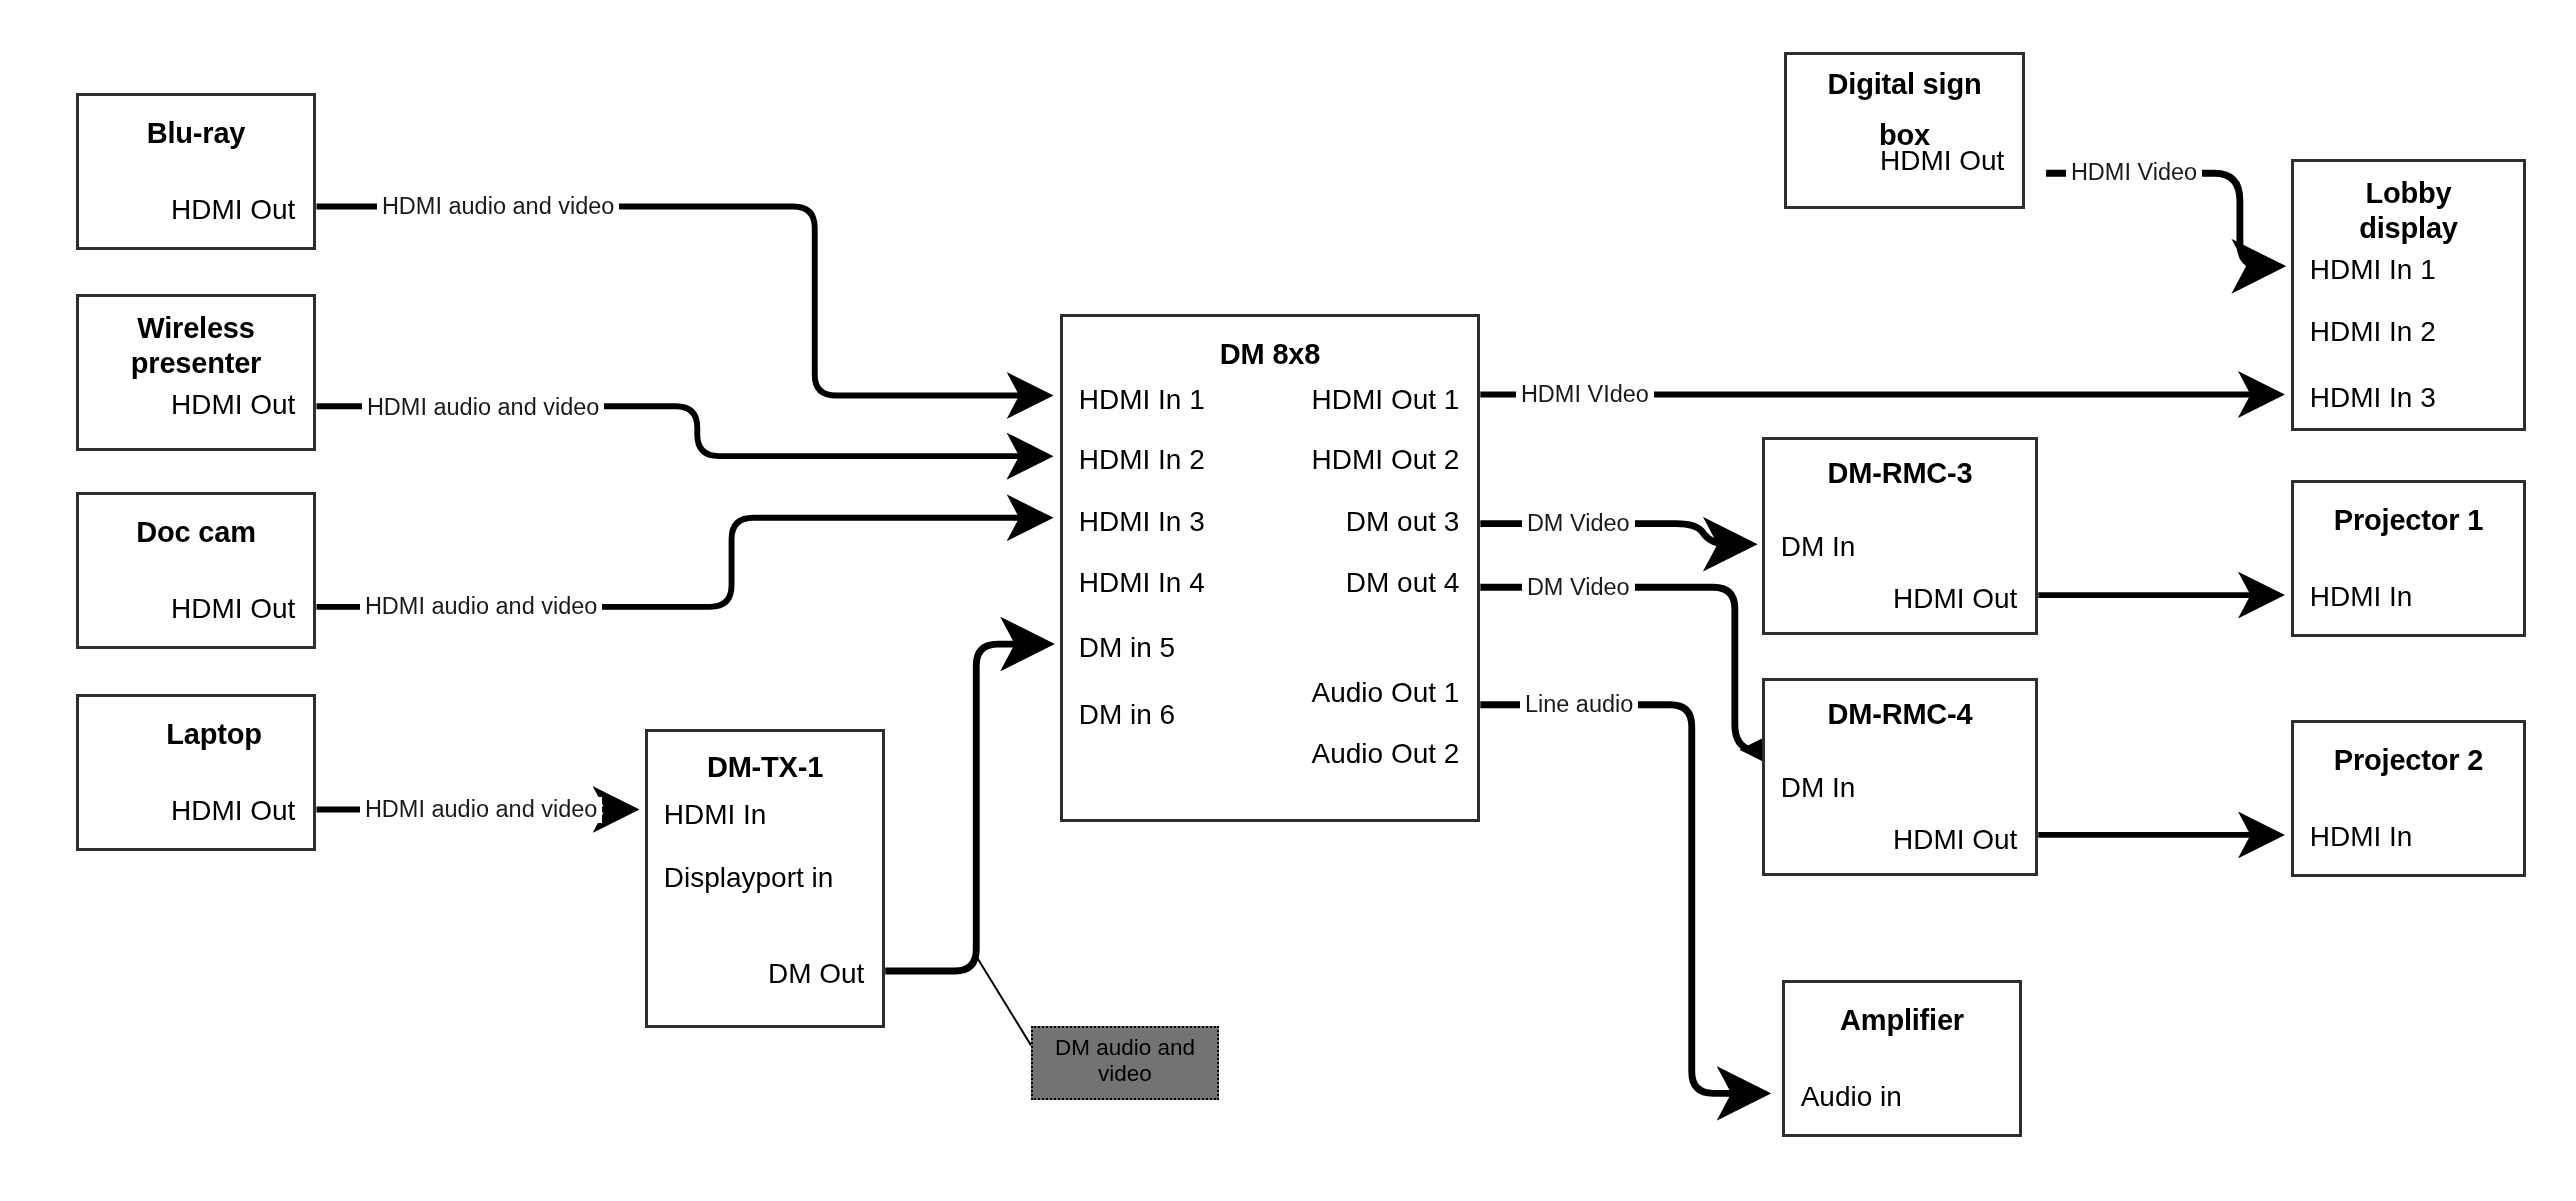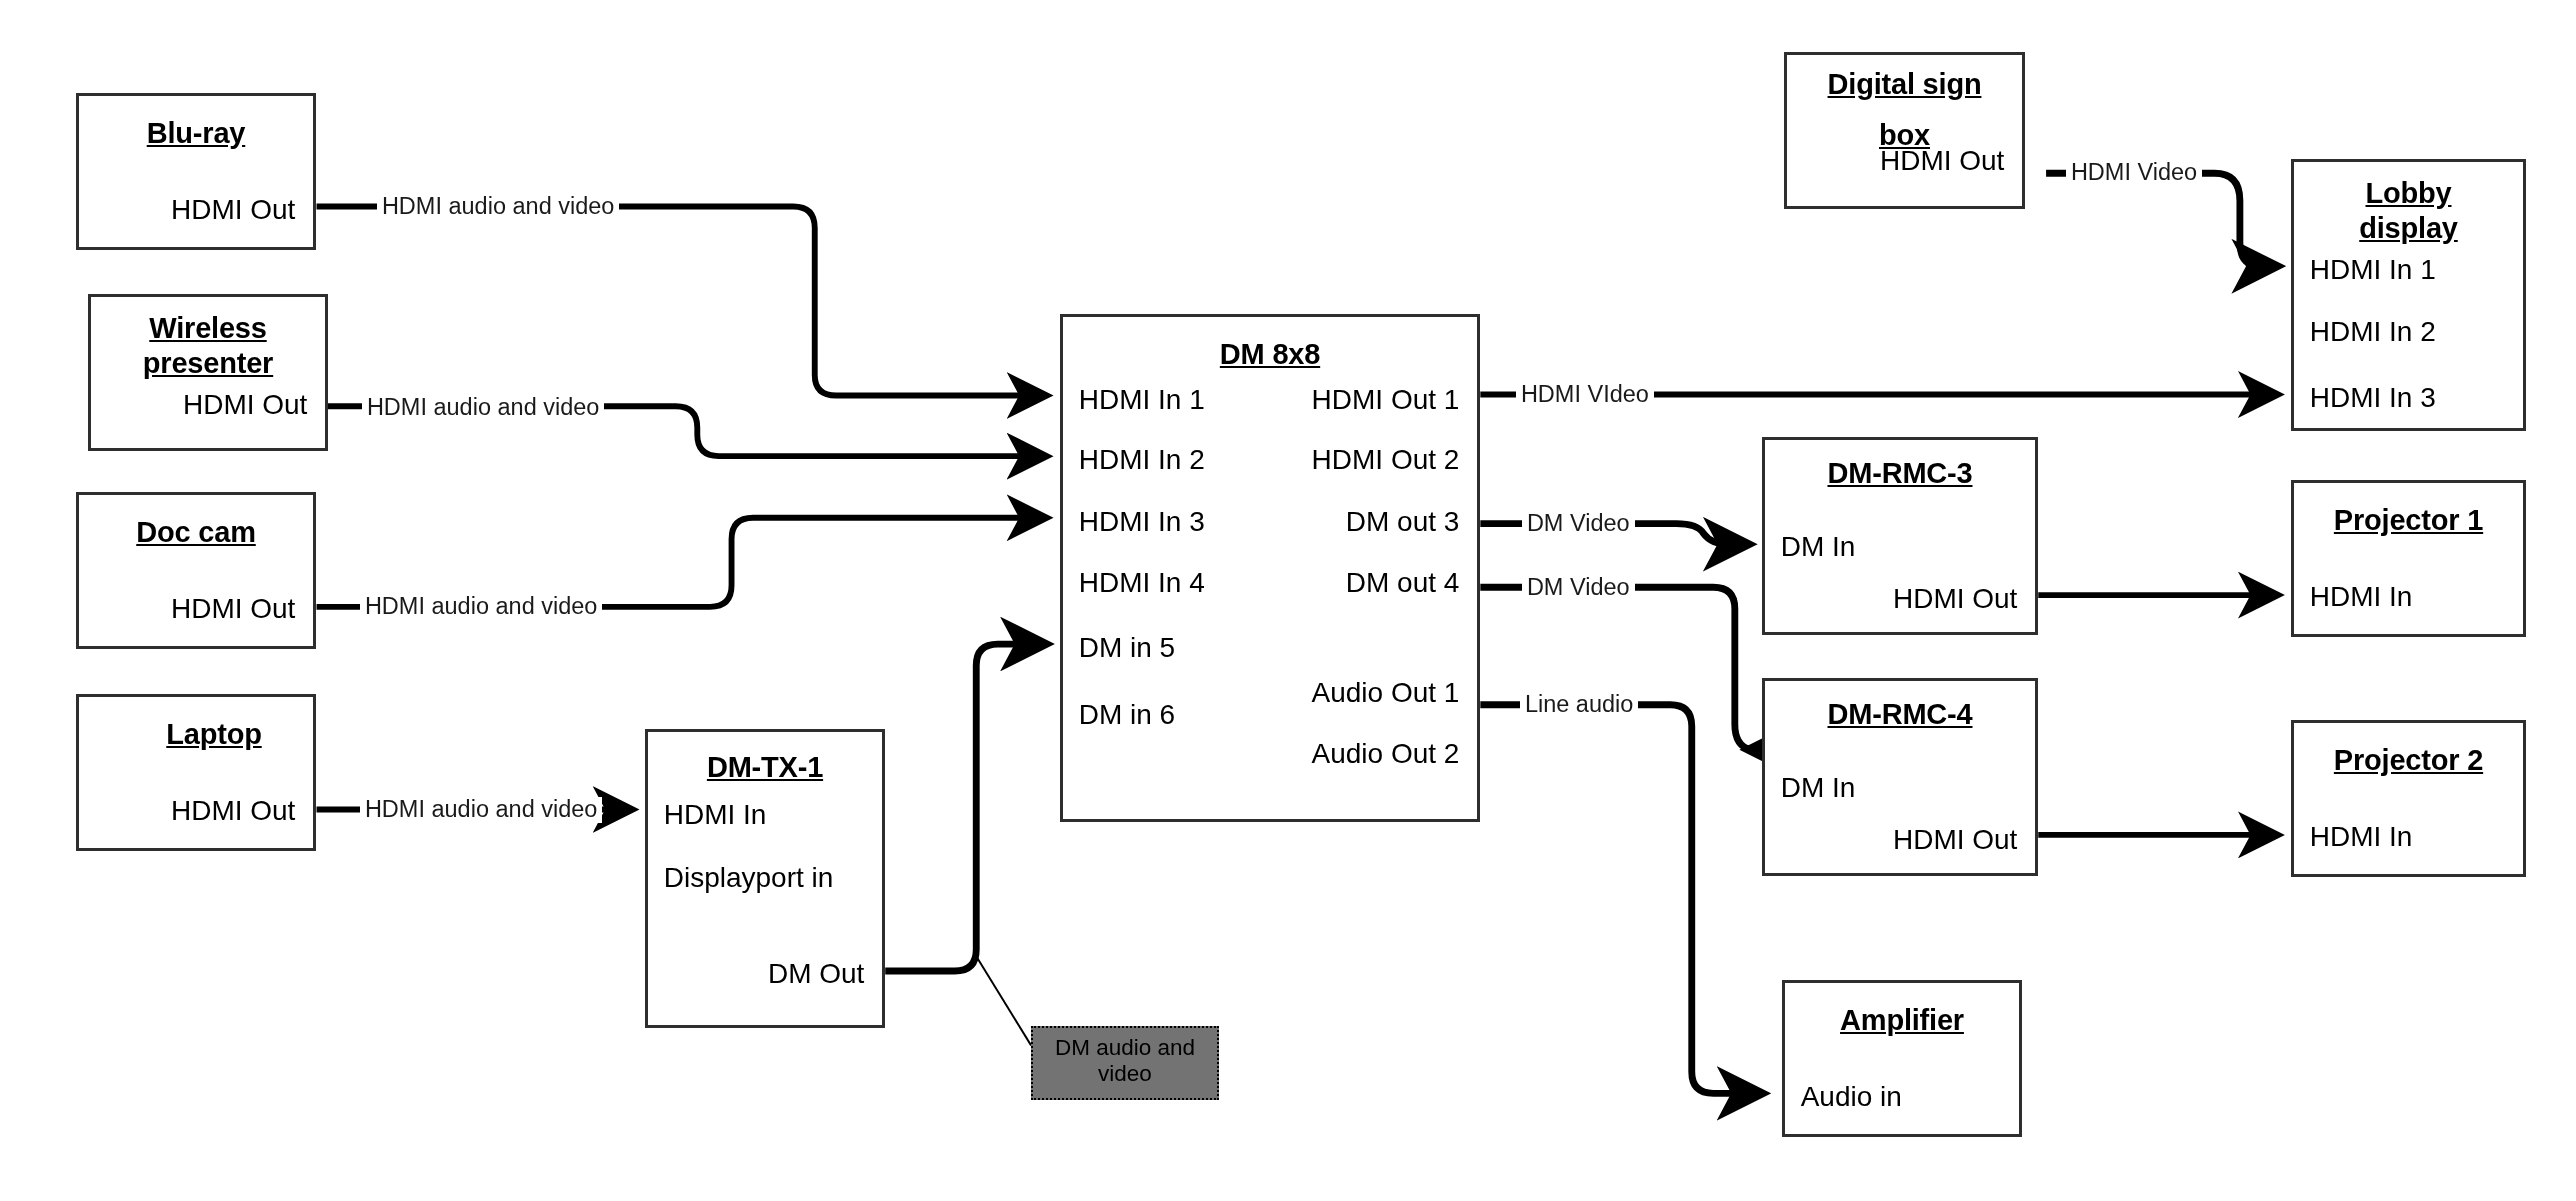--- a/index.html
+++ b/index.html
@@ -36,21 +36,20 @@
   }
   .node-title {
     position: absolute;
     left: 0;
     right: 0;
     text-align: center;
     font-weight: bold;
     font-size: 29px;
     line-height: 35px;
     letter-spacing: -0.2px;
-    text-decoration: underline;
   }
   .port {
     position: absolute;
     font-size: 28px;
     line-height: 31px;
     font-weight: normal;
     white-space: nowrap;
   }
   .port.left  { left: 15.7px; text-align: right; }
   .port.right { right: 17.6px; text-align: right; }
@@ -136,21 +135,21 @@
   <div class="note-box" style="left:1031px; top:1026px; width:188px; height:74px;">
     <div>DM audio and</div>
     <div>video</div>
   </div>
 
   <div class="node" style="left:76px; top:93px; width:240px; height:157px;">
     <div class="node-title" style="top:19.6px;">Blu-ray</div>
     <div class="port right" style="top:98px;">HDMI Out</div>
   </div>
 
-  <div class="node" style="left:88px; top:294px; width:240px; height:157px;">
+  <div class="node" style="left:76px; top:294px; width:240px; height:157px;">
     <div class="node-title" style="top:13.7px;">Wireless</div>
     <div class="node-title" style="top:49px;">presenter</div>
     <div class="port right" style="top:92px;">HDMI Out</div>
   </div>
 
   <div class="node" style="left:76px; top:492px; width:240px; height:157px;">
     <div class="node-title" style="top:19.6px;">Doc cam</div>
     <div class="port right" style="top:98px;">HDMI Out</div>
   </div>
 

